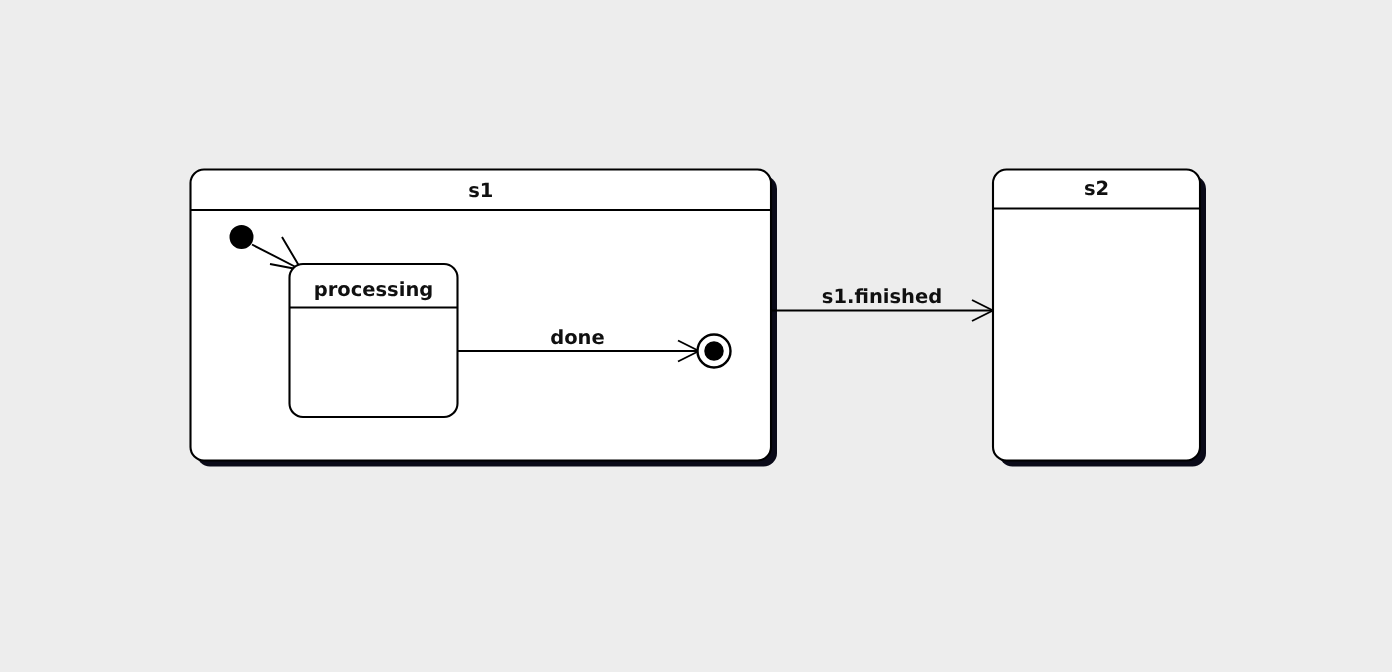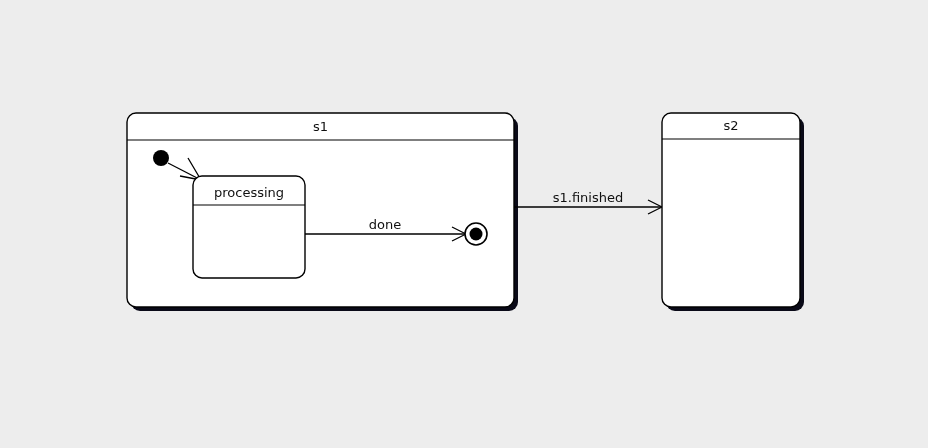--- a/index.html
+++ b/index.html
@@ -11,20 +11,21 @@
     width: 928px;
     height: 448px;
     background: #ededed;
     font-family: "DejaVu Sans", sans-serif;
     overflow: hidden;
   }
   #diagram-canvas {
     position: relative;
     width: 928px;
     height: 448px;
+    font-weight: bold;
   }
   #diagram-svg {
     position: absolute;
     top: 0;
     left: 0;
     width: 928px;
     height: 448px;
   }
   .state-label {
     font-family: "DejaVu Sans", sans-serif;

